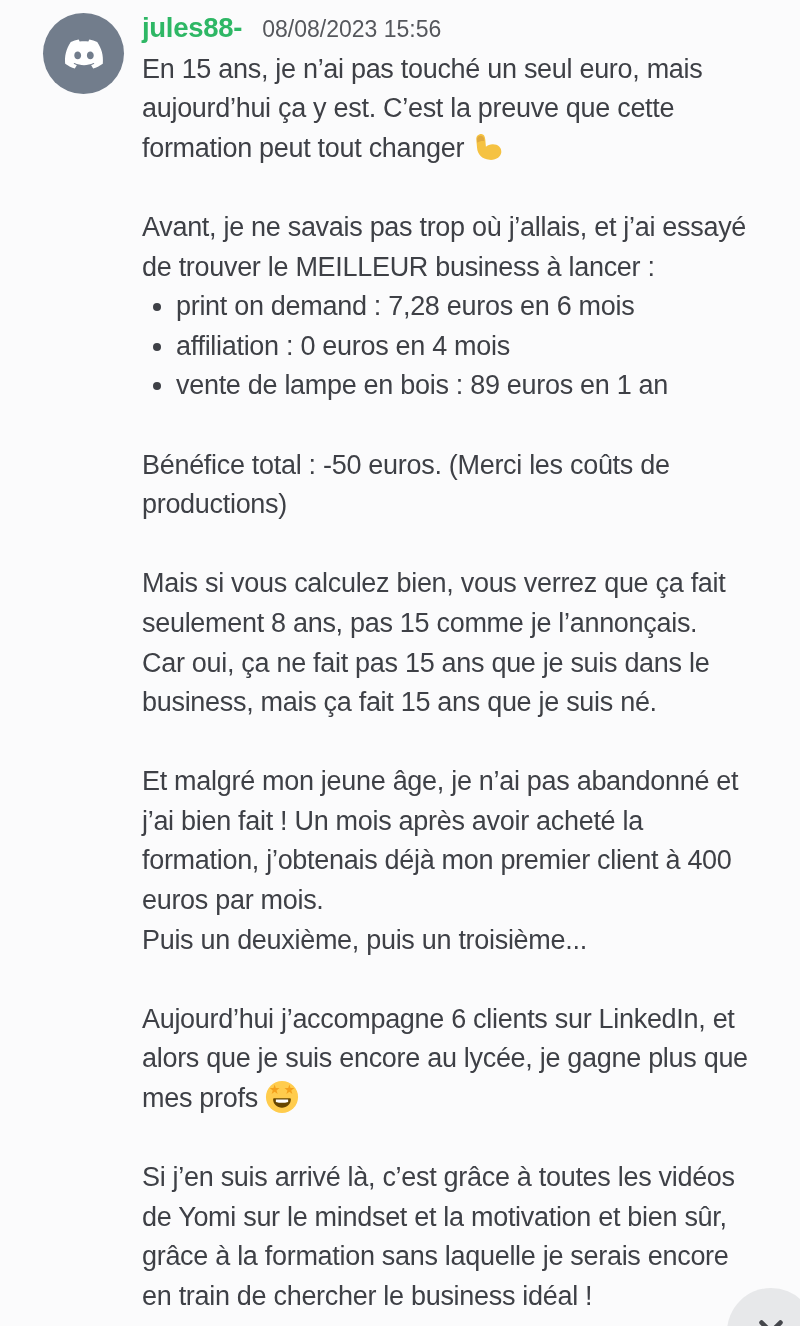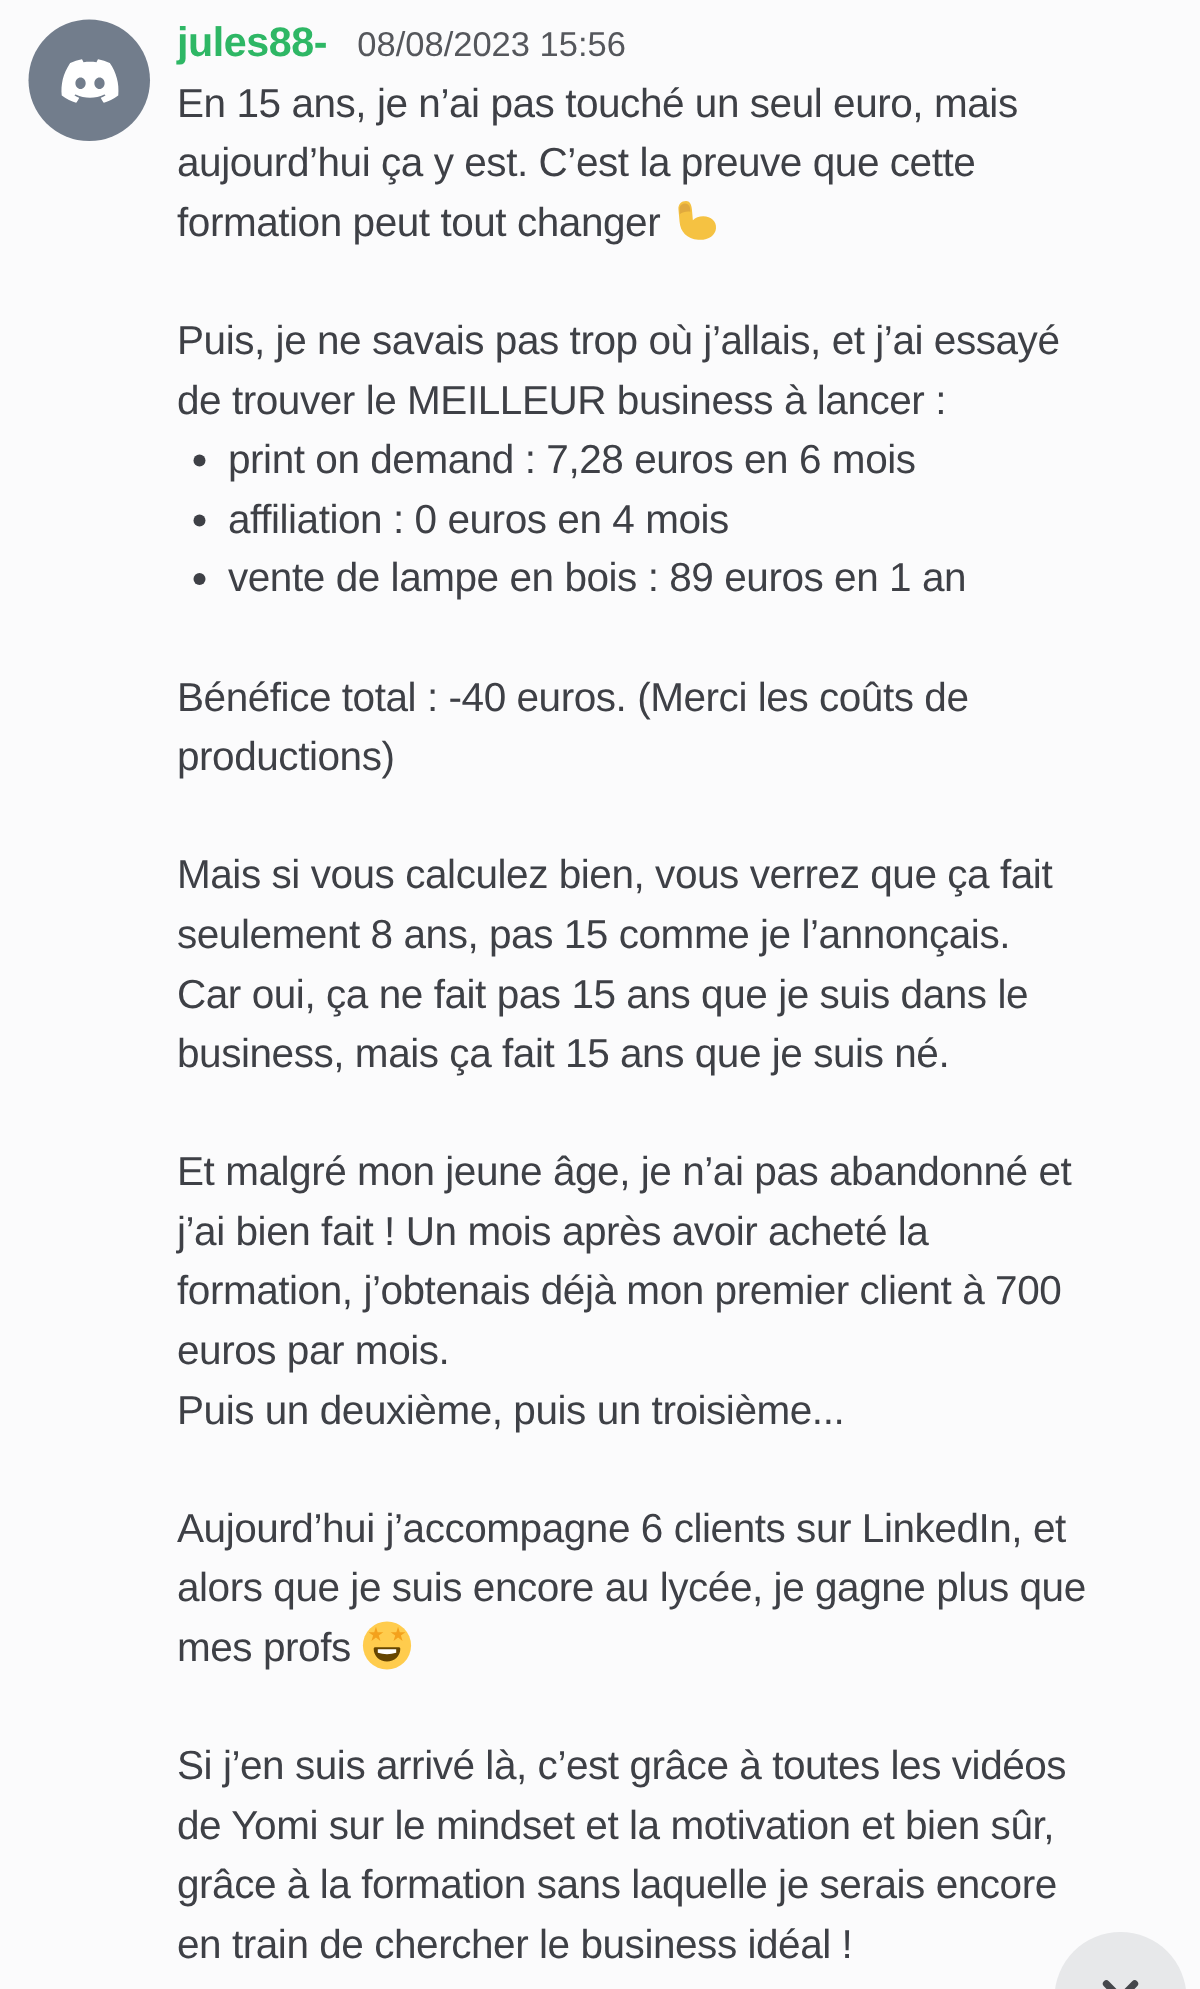--- a/index.html
+++ b/index.html
@@ -1,21 +1,21 @@
 <!DOCTYPE html>
 <html><head>
 <meta charset="utf-8">
 <style>
   html, body { margin: 0; padding: 0; }
   body {
     width: 800px; height: 1326px; overflow: hidden;
     background: #fbfbfc;
     font-family: "Liberation Sans", sans-serif;
   }
-  .screen { position: relative; width: 732px; height: 1326px; }
+  .screen { position: relative; width: 732px; height: 1326px; margin-left: 24px; }
 
   .avatar {
     position: absolute; left: 19px; top: 13px;
     width: 81px; height: 81px; border-radius: 50%;
     background: #727d8c;
     display: flex; align-items: center; justify-content: center;
     cursor: pointer;
   }
   .avatar svg { width: 48px; height: 38px; }
 
@@ -70,40 +70,40 @@
       <span class="timestamp">08/08/2023 15:56</span>
     </div>
 
     <p class="para"><span class="t">En 15 ans, je n’ai pas touché un seul euro, mais
 aujourd’hui ça y est. C’est la preuve que cette
 formation peut tout changer</span><span class="emoji-svg" aria-label="💪"><svg viewBox="0 0 36 36" aria-hidden="true">
             <path fill="#f5c242" d="M11 4.2c-3.4 0-5.6 2.4-5.4 5.8l.8 8.9c.5 7 5.2 12.2 13.2 12.7 7 .5 12-3 12.5-8 .5-5-3.5-8.6-9-8.6-3 0-5.6 1-7.3 2.8l-.7-7.8C14.8 6.6 13.5 4.2 11 4.2z"></path>
             <path fill="#e0a93e" d="M6.4 9.9c0-2.3 1.6-3.9 3.8-3.9 1.9 0 3.2 1.2 3.6 3.1l.3 2.7c-2.7-.4-5.5.2-7.6 1.7l-.1-3.6z"></path>
           </svg></span></p>
 
-    <p class="para gap"><span class="t">Puis, je ne savais pas trop où j’allais, et j’ai essayé
+    <p class="para gap"><span class="t">Avant, je ne savais pas trop où j’allais, et j’ai essayé
 de trouver le MEILLEUR business à lancer :</span></p>
 
     <ul class="bullets">
       <li>print on demand : 7,28 euros en 6 mois</li>
       <li>affiliation : 0 euros en 4 mois</li>
       <li>vente de lampe en bois : 89 euros en 1 an</li>
     </ul>
 
-    <p class="para gap"><span class="t">Bénéfice total : -40 euros. (Merci les coûts de
+    <p class="para gap"><span class="t">Bénéfice total : -50 euros. (Merci les coûts de
 productions)</span></p>
 
     <p class="para gap"><span class="t">Mais si vous calculez bien, vous verrez que ça fait
 seulement 8 ans, pas 15 comme je l’annonçais.
 Car oui, ça ne fait pas 15 ans que je suis dans le
 business, mais ça fait 15 ans que je suis né.</span></p>
 
     <p class="para gap"><span class="t">Et malgré mon jeune âge, je n’ai pas abandonné et
 j’ai bien fait ! Un mois après avoir acheté la
-formation, j’obtenais déjà mon premier client à 700
+formation, j’obtenais déjà mon premier client à 400
 euros par mois.
 Puis un deuxième, puis un troisième...</span></p>
 
     <p class="para gap"><span class="t">Aujourd’hui j’accompagne 6 clients sur LinkedIn, et
 alors que je suis encore au lycée, je gagne plus que
 mes profs</span><span class="emoji-svg" aria-label="🤩"><svg viewBox="0 0 36 36" aria-hidden="true">
             <circle cx="18" cy="18" r="17" fill="#ffcc4d"></circle>
             <polygon fill="#f4a11c" points="10.2,4.8 11.4,8.6 15.4,8.6 12.2,11 13.4,14.8 10.2,12.4 7,14.8 8.2,11 5,8.6 9,8.6"></polygon>
             <polygon fill="#f4a11c" points="25.8,4.8 27,8.6 31,8.6 27.8,11 29,14.8 25.8,12.4 22.6,14.8 23.8,11 20.6,8.6 24.6,8.6"></polygon>
             <path fill="#664500" d="M27.4 20.3c0 5.2-4.2 9-9.4 9s-9.4-3.8-9.4-9c0-.6.5-1.1 1.1-1.1h16.6c.6 0 1.1.5 1.1 1.1z"></path>

